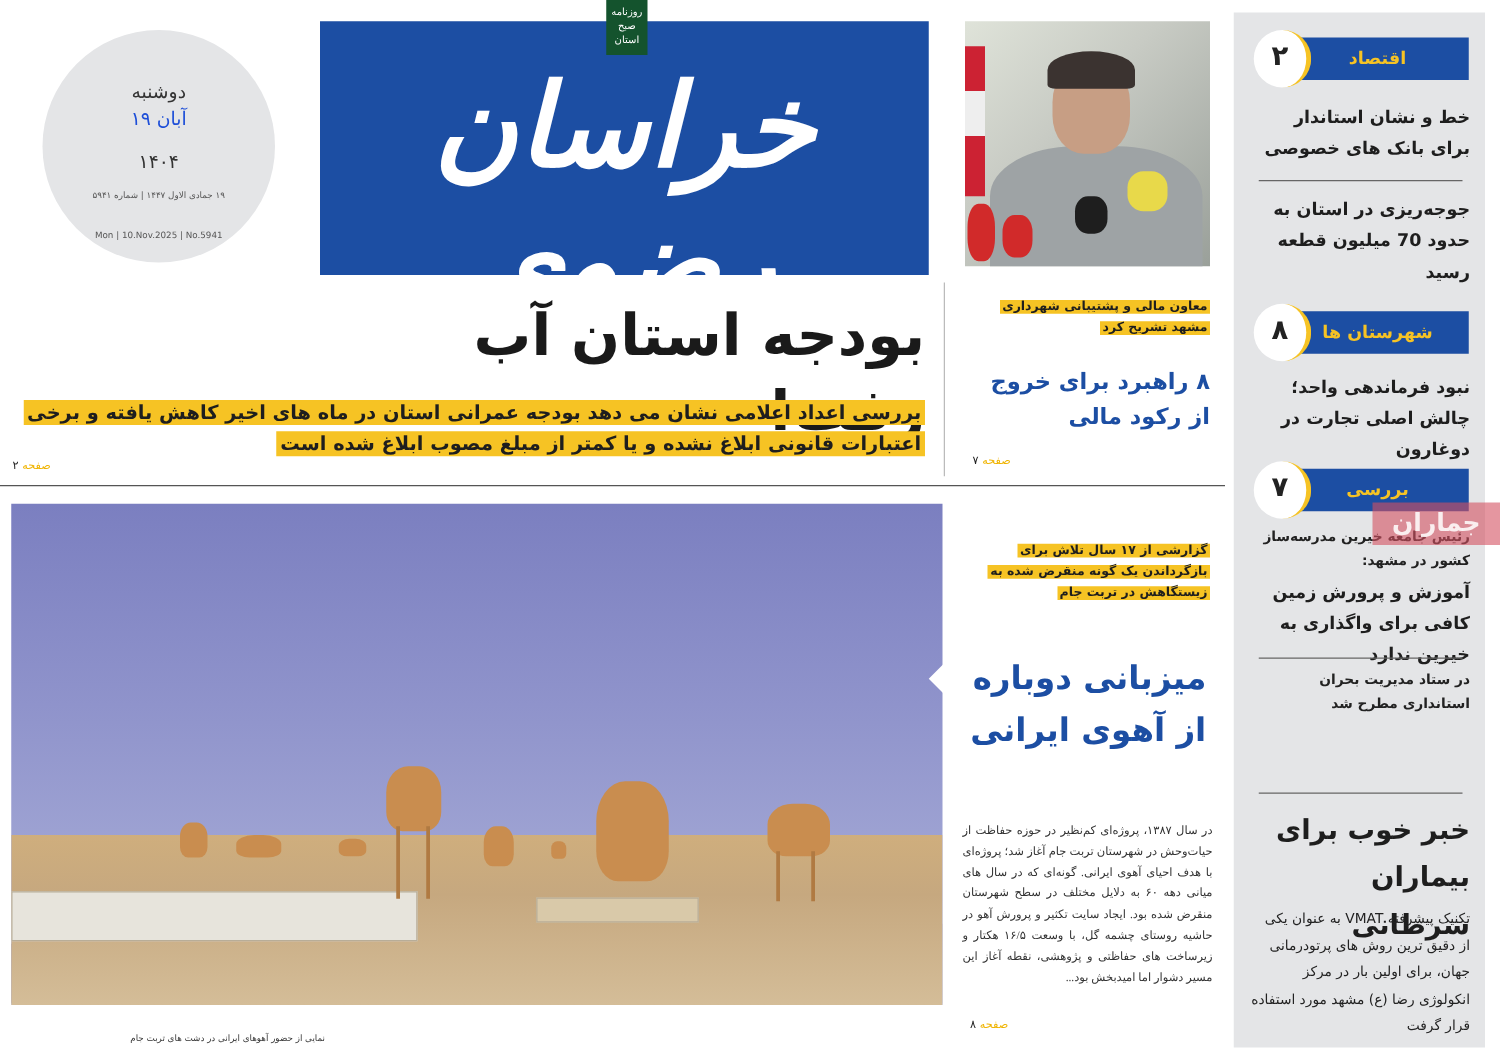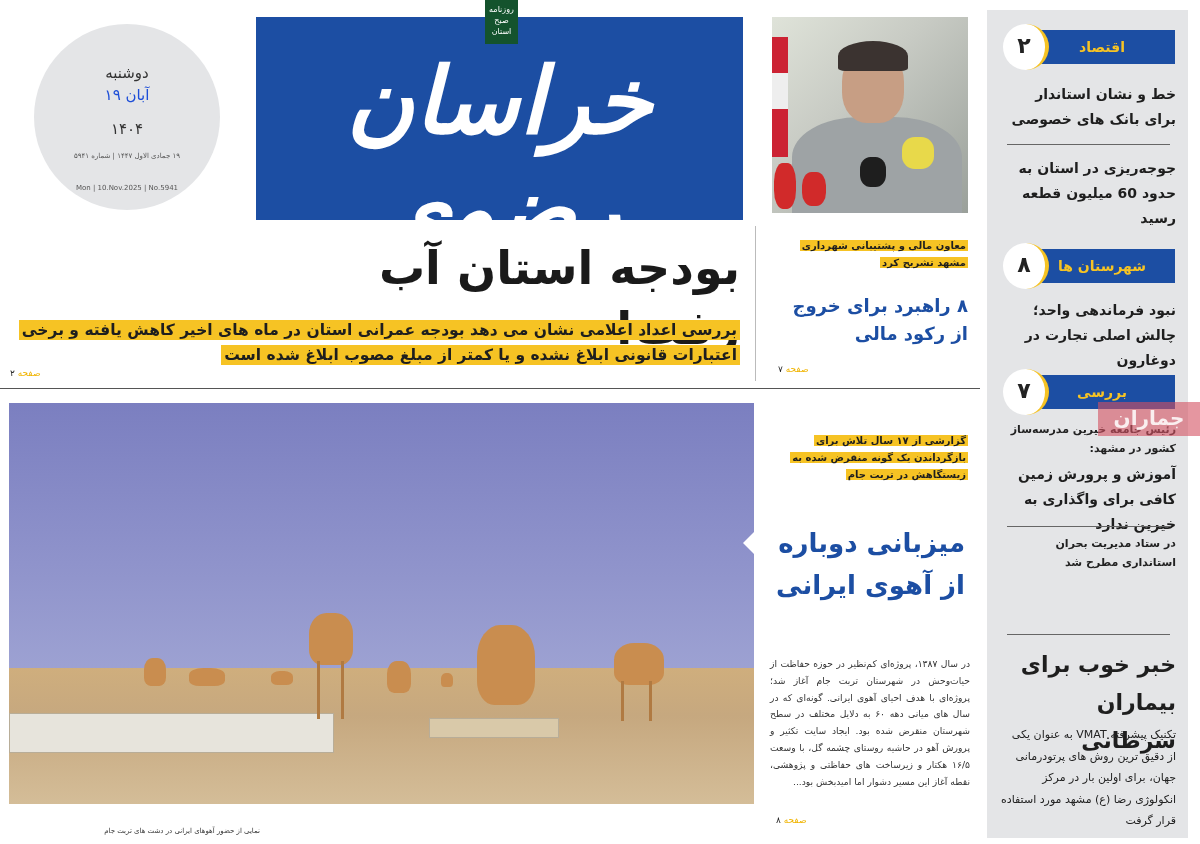--- a/index.html
+++ b/index.html
@@ -55,21 +55,21 @@
   .slab { position: absolute; background: #e7e4dc; border: 1px solid #b8ad98; }
   .gz { position: absolute; background: #c98d4f; border-radius: 40% 40% 30% 30%; }
   .gz-leg { position: absolute; width: 3px; background: #b07a42; }
   .arrow-notch { left: 743px; top: 531px; width: 0; height: 0; border-top: 12px solid transparent; border-bottom: 12px solid transparent; border-right: 12px solid #ffffff; }
   .photo-caption { left: 10px; top: 827px; width: 250px; font-size: 7px; color: #333; }
 
   
   .caption-yellow2 { left: 772px; top: 432px; width: 196px; font-size: 10px; font-weight: bold; line-height: 17px; }
   .caption-yellow2 span { background: #f6c324; padding: 0 2px; box-decoration-break: clone; -webkit-box-decoration-break: clone; }
   .blue-head-big { left: 765px; top: 522px; width: 200px; font-size: 26px; font-weight: bold; color: #1c4ea3; line-height: 42px; }
-  .body-text { left: 770px; top: 656px; width: 200px; font-size: 9.2px; line-height: 16.8px; color: #333; text-align: justify; }
+  .body-text { left: 770px; top: 656px; width: 200px; font-size: 9.2px; line-height: 16.8px; color: #333; text-align: justify; font-family: Liberation Serif, serif; }
   .pr-8 { left: 776px; top: 815px; }
 
   
   .sidebar { left: 987px; top: 10px; width: 201px; height: 828px; background: #e4e5e7; }
   .section-bar { position: absolute; left: 42px; width: 146px; height: 34px; background: #1c4ea3; color: #f6c324; font-weight: bold; font-size: 14px; line-height: 34px; text-align: center; direction: rtl; }
   .section-num { position: absolute; left: 16px; width: 46px; height: 46px; border-radius: 50%; background: #fff; border-right: 4px solid #f6c324; text-align: center; line-height: 44px; font-size: 22px; font-weight: bold; color: #222; }
   .side-text { position: absolute; left: 14px; width: 175px; direction: rtl; text-align: right; font-weight: bold; color: #1e1e1e; }
   .side-h { font-size: 14px; line-height: 25px; }
   .side-kicker { font-size: 11px; font-weight: bold; line-height: 19px; color: #222; }
   .side-rule { position: absolute; left: 20px; width: 163px; height: 1px; background: #666; }
@@ -149,21 +149,21 @@
   <span class="num">۸</span>
   <span>صفحه</span>
 </div>
 
 <div class="abs sidebar">
 
   <div class="section-bar" style="top:20px;">اقتصاد</div>
   <div class="section-num" style="top:14px;">۲</div>
   <div class="side-text side-h" style="top:72px;">خط و نشان استاندار برای بانک های خصوصی</div>
   <div class="side-rule" style="top:134px;"></div>
-  <div class="side-text side-h" style="top:146px;">جوجه‌ریزی در استان به حدود 60 میلیون قطعه رسید</div>
+  <div class="side-text side-h" style="top:146px;">جوجه‌ریزی در استان به حدود 70 میلیون قطعه رسید</div>
 
   <div class="section-bar" style="top:239px;">شهرستان ها</div>
   <div class="section-num" style="top:233px;">۸</div>
   <div class="side-text side-h" style="top:288px;">نبود فرماندهی واحد؛ چالش اصلی تجارت در دوغارون</div>
 
   <div class="section-bar" style="top:365px;">بررسی</div>
   <div class="section-num" style="top:359px;">۷</div>
   <div class="side-text side-kicker" style="top:410px;">رئیس جامعه خیرین مدرسه‌ساز کشور در مشهد:</div>
   <div class="side-text side-h" style="top:452px;">آموزش و پرورش زمین کافی برای واگذاری به خیرین ندارد</div>
   <div class="side-rule" style="top:516px;"></div>

